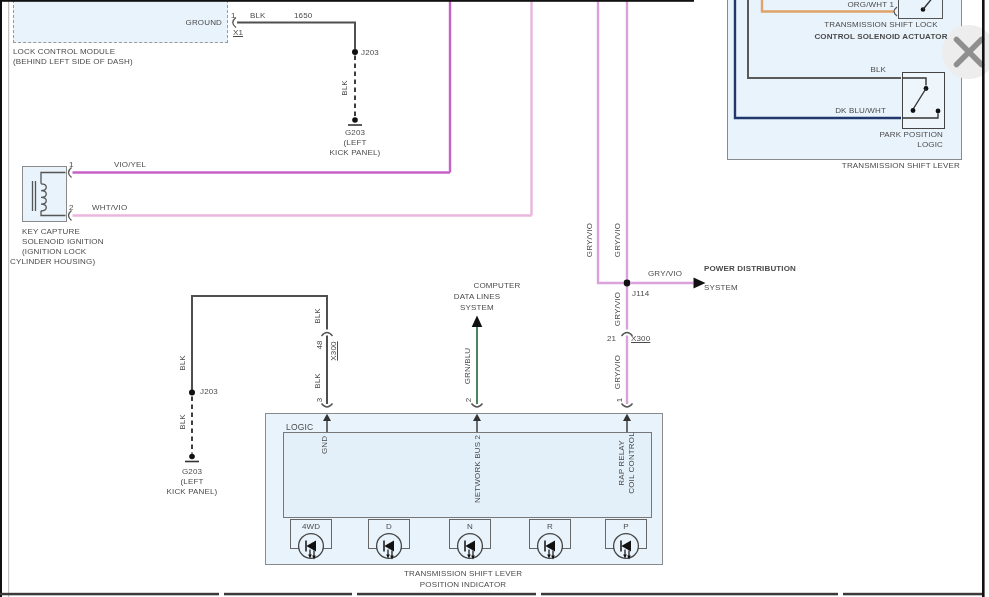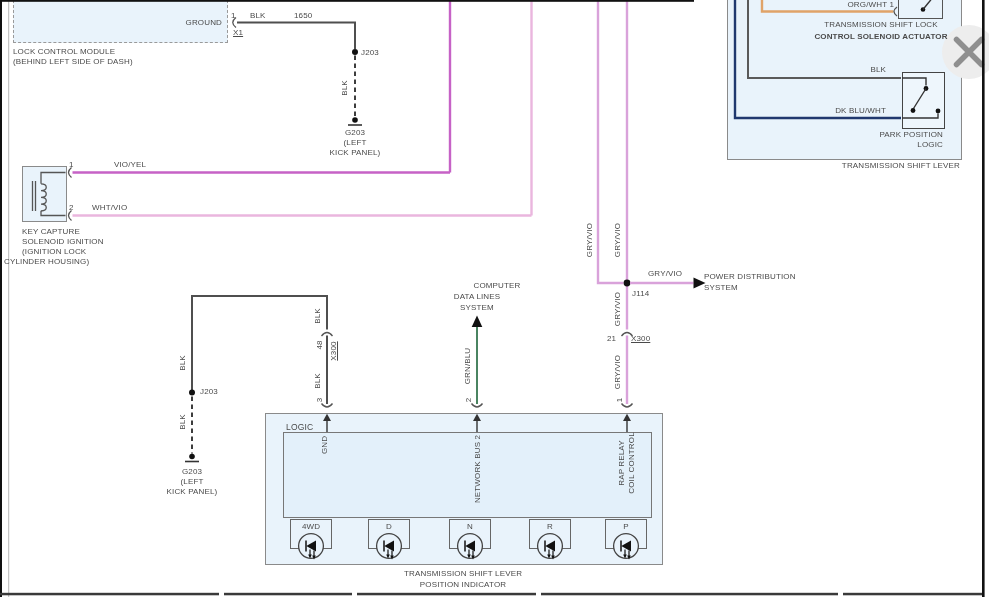--- a/index.html
+++ b/index.html
@@ -198,36 +198,36 @@
   <div class="lbl ctr" style="left:355px;top:138px;">(LEFT</div>
   <div class="lbl ctr" style="left:355px;top:148px;">KICK PANEL)</div>
 
   <div class="lbl" style="left:69px;top:160px;">1</div>
   <div class="lbl" style="left:86px;top:160px;margin-left:28px;">VIO/YEL</div>
   <div class="lbl" style="left:69px;top:203px;">2</div>
   <div class="lbl" style="left:86px;top:203px;margin-left:6px;">WHT/VIO</div>
   <div class="lbl" style="left:22px;top:227px;">KEY CAPTURE</div>
   <div class="lbl" style="left:22px;top:237px;">SOLENOID IGNITION</div>
   <div class="lbl" style="left:22px;top:247px;">(IGNITION LOCK</div>
-  <div class="lbl" style="left:4px;top:257px;">CYLINDER HOUSING)</div>
+  <div class="lbl" style="left:10px;top:257px;">CYLINDER HOUSING)</div>
 
   <div class="lbl" style="right:95px;top:0px;">ORG/WHT 1</div>
   <div class="lbl ctr" style="left:881px;top:20px;">TRANSMISSION SHIFT LOCK</div>
   <div class="lbl ctr" style="left:881px;top:32px;font-weight:bold;">CONTROL SOLENOID ACTUATOR</div>
   <div class="lbl" style="right:103px;top:65px;">BLK</div>
   <div class="lbl" style="right:103px;top:106px;">DK BLU/WHT</div>
   <div class="lbl" style="right:46px;top:130px;">PARK POSITION</div>
   <div class="lbl" style="right:46px;top:140px;">LOGIC</div>
   <div class="lbl" style="right:29px;top:161px;">TRANSMISSION SHIFT LEVER</div>
 
   <div class="lbl rot" style="left:590px;top:240px;">GRY/VIO</div>
   <div class="lbl rot" style="left:618px;top:240px;">GRY/VIO</div>
   <div class="lbl" style="left:632px;top:289px;text-align:center;">J114</div>
   <div class="lbl" style="left:648px;top:269px;">GRY/VIO</div>
-  <div class="lbl" style="left:704px;top:272px;">POWER DISTRIBUTION</div>
+  <div class="lbl" style="left:704px;top:264px;font-weight:bold;">POWER DISTRIBUTION</div>
   <div class="lbl" style="left:704px;top:283px;">SYSTEM</div>
   <div class="lbl rot" style="left:618px;top:309px;">GRY/VIO</div>
   <div class="lbl" style="left:607px;top:334px;text-align:right;">21</div>
   <div class="lbl und" style="left:631px;top:334px;">X300</div>
   <div class="lbl rot" style="left:618px;top:372px;">GRY/VIO</div>
   <div class="lbl rot" style="left:620px;top:400px;">1</div>
 
   <div class="lbl ctr" style="left:477px;top:281px;padding-left:40px;">COMPUTER</div>
   <div class="lbl ctr" style="left:477px;top:292px;">DATA LINES</div>
   <div class="lbl ctr" style="left:477px;top:303px;">SYSTEM</div>

